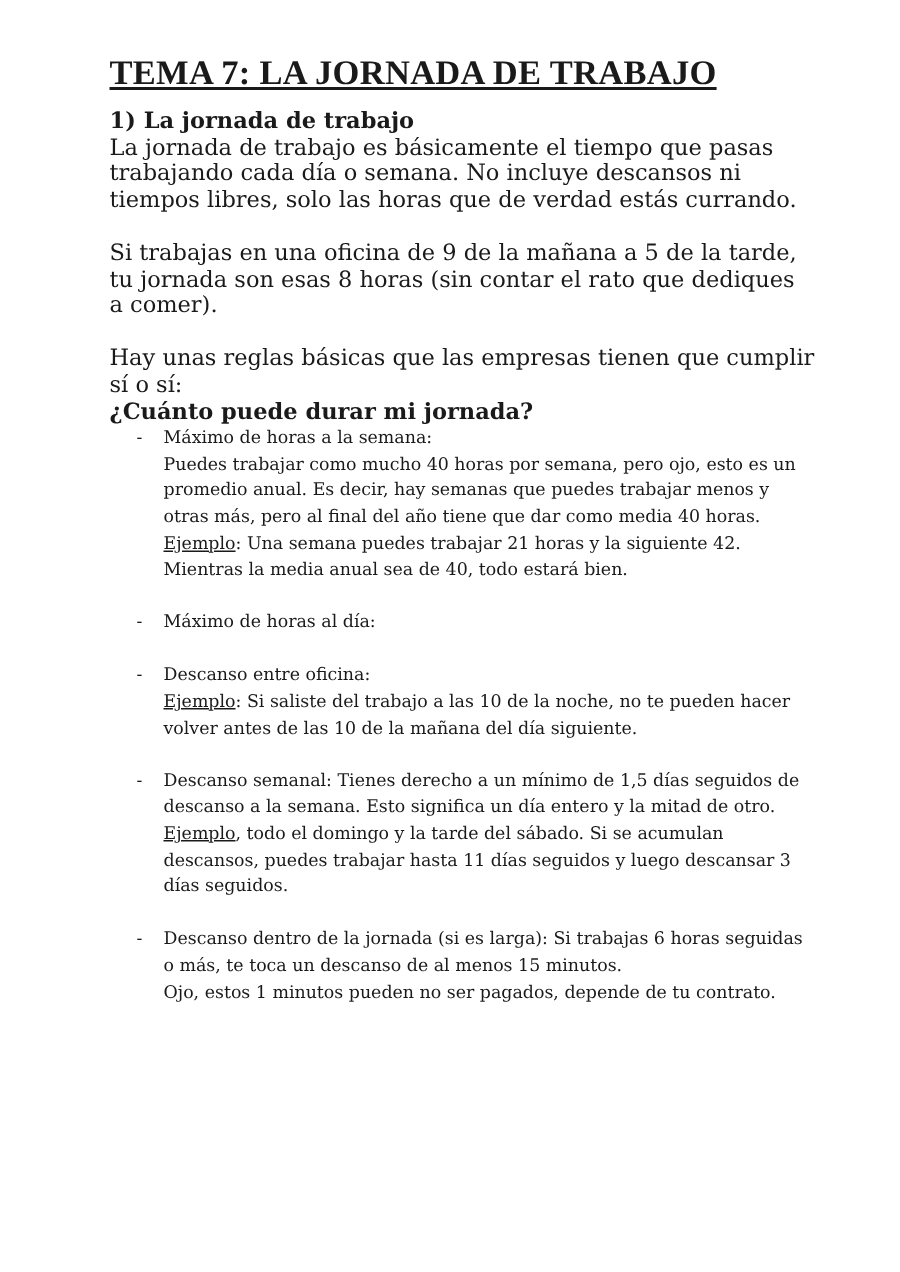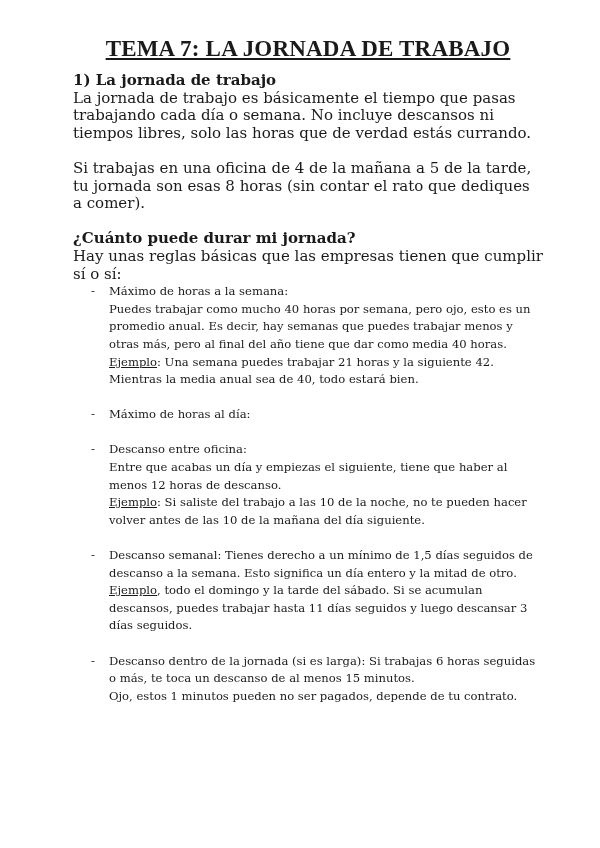--- a/index.html
+++ b/index.html
@@ -1,61 +1,60 @@
 <!DOCTYPE html>
 <html><head>
 <meta charset="utf-8">
 <style>
   html, body { margin: 0; padding: 0; background: #ffffff; }
   body { width: 600px; height: 848px; position: relative; overflow: hidden;
          font-family: "DejaVu Serif", "Liberation Serif", serif; color: #1a1a1a; }
   .page { position: absolute; left: 73px; top: 34px; width: 470px; }
   .title { font-family: "Liberation Serif", serif; font-weight: bold; font-size: 23px;
-           text-decoration: underline; text-align: center; margin: 0 0 8px 0; letter-spacing: 0.2px; line-height: 30px; }
+           text-decoration: underline; margin: 0 0 8px 0; letter-spacing: 0.2px; line-height: 30px; }
   .p { font-size: 15px; line-height: 17.6px; margin: 0; }
   .b { font-weight: bold; }
   .gap { height: 17.6px; }
   ul.rules { list-style: none; margin: 0; padding: 0; }
   ul.rules li { position: relative; padding-left: 36px; font-size: 11.6px; line-height: 17.6px; }
   ul.rules li .dash { position: absolute; left: 18px; top: 0; }
   .u { text-decoration: underline; }
   .li-gap { height: 17.6px; }
 </style>
 </head>
 <body>
 
 <div class="page">
   <h1 class="title">TEMA 7: LA JORNADA DE TRABAJO</h1>
 
   <p class="p b">1) La jornada de trabajo</p>
   <p class="p">La jornada de trabajo es básicamente el tiempo que pasas trabajando cada día o semana. No incluye descansos ni tiempos libres, solo las horas que de verdad estás currando.</p>
   <div class="gap"></div>
-  <p class="p">Si trabajas en una oficina de 4 de la mañana a 5 de la tarde, tu jornada son esas 8 horas (sin contar el rato que dediques a comer).</p>
+  <p class="p">Si trabajas en una oficina de 9 de la mañana a 5 de la tarde, tu jornada son esas 8 horas (sin contar el rato que dediques a comer).</p>
   <div class="gap"></div>
 
+  <p class="p">Hay unas reglas básicas que las empresas tienen que cumplir sí o sí:</p>
   <p class="p b">¿Cuánto puede durar mi jornada?</p>
-  <p class="p">Hay unas reglas básicas que las empresas tienen que cumplir sí o sí:</p>
 
   <ul class="rules">
     <li>
       <span class="dash">-</span>
       <div>Máximo de horas a la semana:</div>
       <div>Puedes trabajar como mucho 40 horas por semana, pero ojo, esto es un promedio anual. Es decir, hay semanas que puedes trabajar menos y otras más, pero al final del año tiene que dar como media 40 horas.</div>
       <div><span class="u">Ejemplo</span><span>: Una semana puedes trabajar 21 horas y la siguiente 42. Mientras la media anual sea de 40, todo estará bien.</span></div>
       <div class="li-gap"></div>
     </li>
     <li>
       <span class="dash">-</span>
       <div>Máximo de horas al día:</div>
       <div class="li-gap"></div>
     </li>
     <li>
       <span class="dash">-</span>
       <div>Descanso entre oficina:</div>
-      <div>Entre que acabas un día y empiezas el siguiente, tiene que haber al menos 12 horas de descanso.</div>
       <div><span class="u">Ejemplo</span><span>: Si saliste del trabajo a las 10 de la noche, no te pueden hacer volver antes de las 10 de la mañana del día siguiente.</span></div>
       <div class="li-gap"></div>
     </li>
     <li>
       <span class="dash">-</span>
       <div>Descanso semanal: Tienes derecho a un mínimo de 1,5 días seguidos de descanso a la semana. Esto significa un día entero y la mitad de otro.</div>
       <div><span class="u">Ejemplo</span><span>, todo el domingo y la tarde del sábado. Si se acumulan descansos, puedes trabajar hasta 11 días seguidos y luego descansar 3 días seguidos.</span></div>
       <div class="li-gap"></div>
     </li>
     <li>

